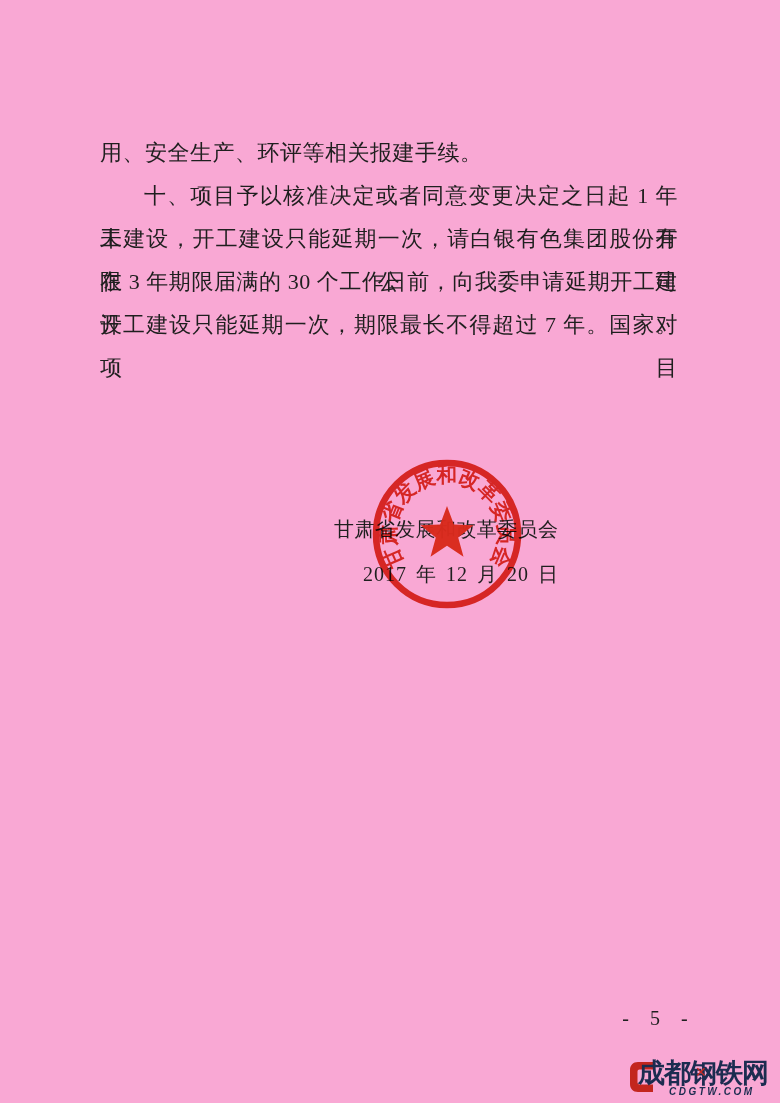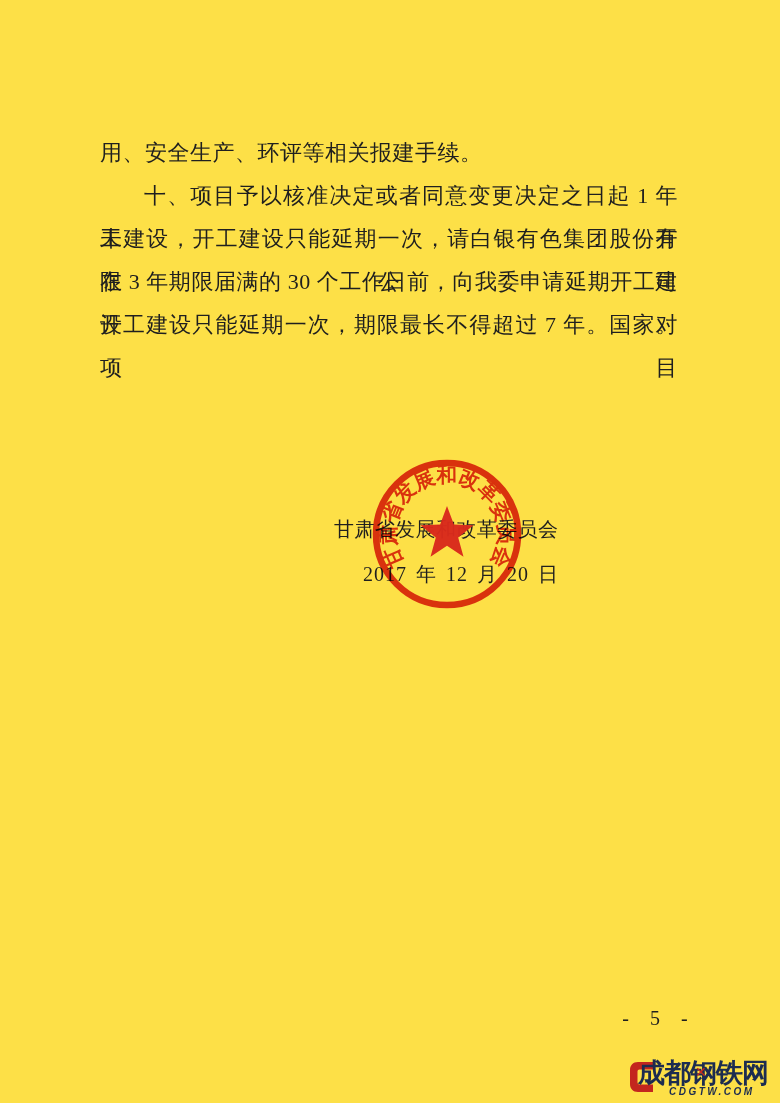--- a/index.html
+++ b/index.html
@@ -1,20 +1,20 @@
 <!DOCTYPE html>
 <html><head>
 <meta charset="utf-8">
 <style>
   html,body { margin:0; padding:0; background:#e8e8e8; }
   .page {
     position:relative;
     width:780px; height:1103px;
     margin:0 auto;
-    background:#fde047;
+    background:#f9a8d4;
     font-family:"Liberation Serif","DejaVu Serif",serif;
     color:#1f1f1f;
     overflow:hidden;
   }
   
   .body-text {
     position:absolute; left:100px; top:131px; width:578px;
   }
   .body-line {
     font-size:22px;

